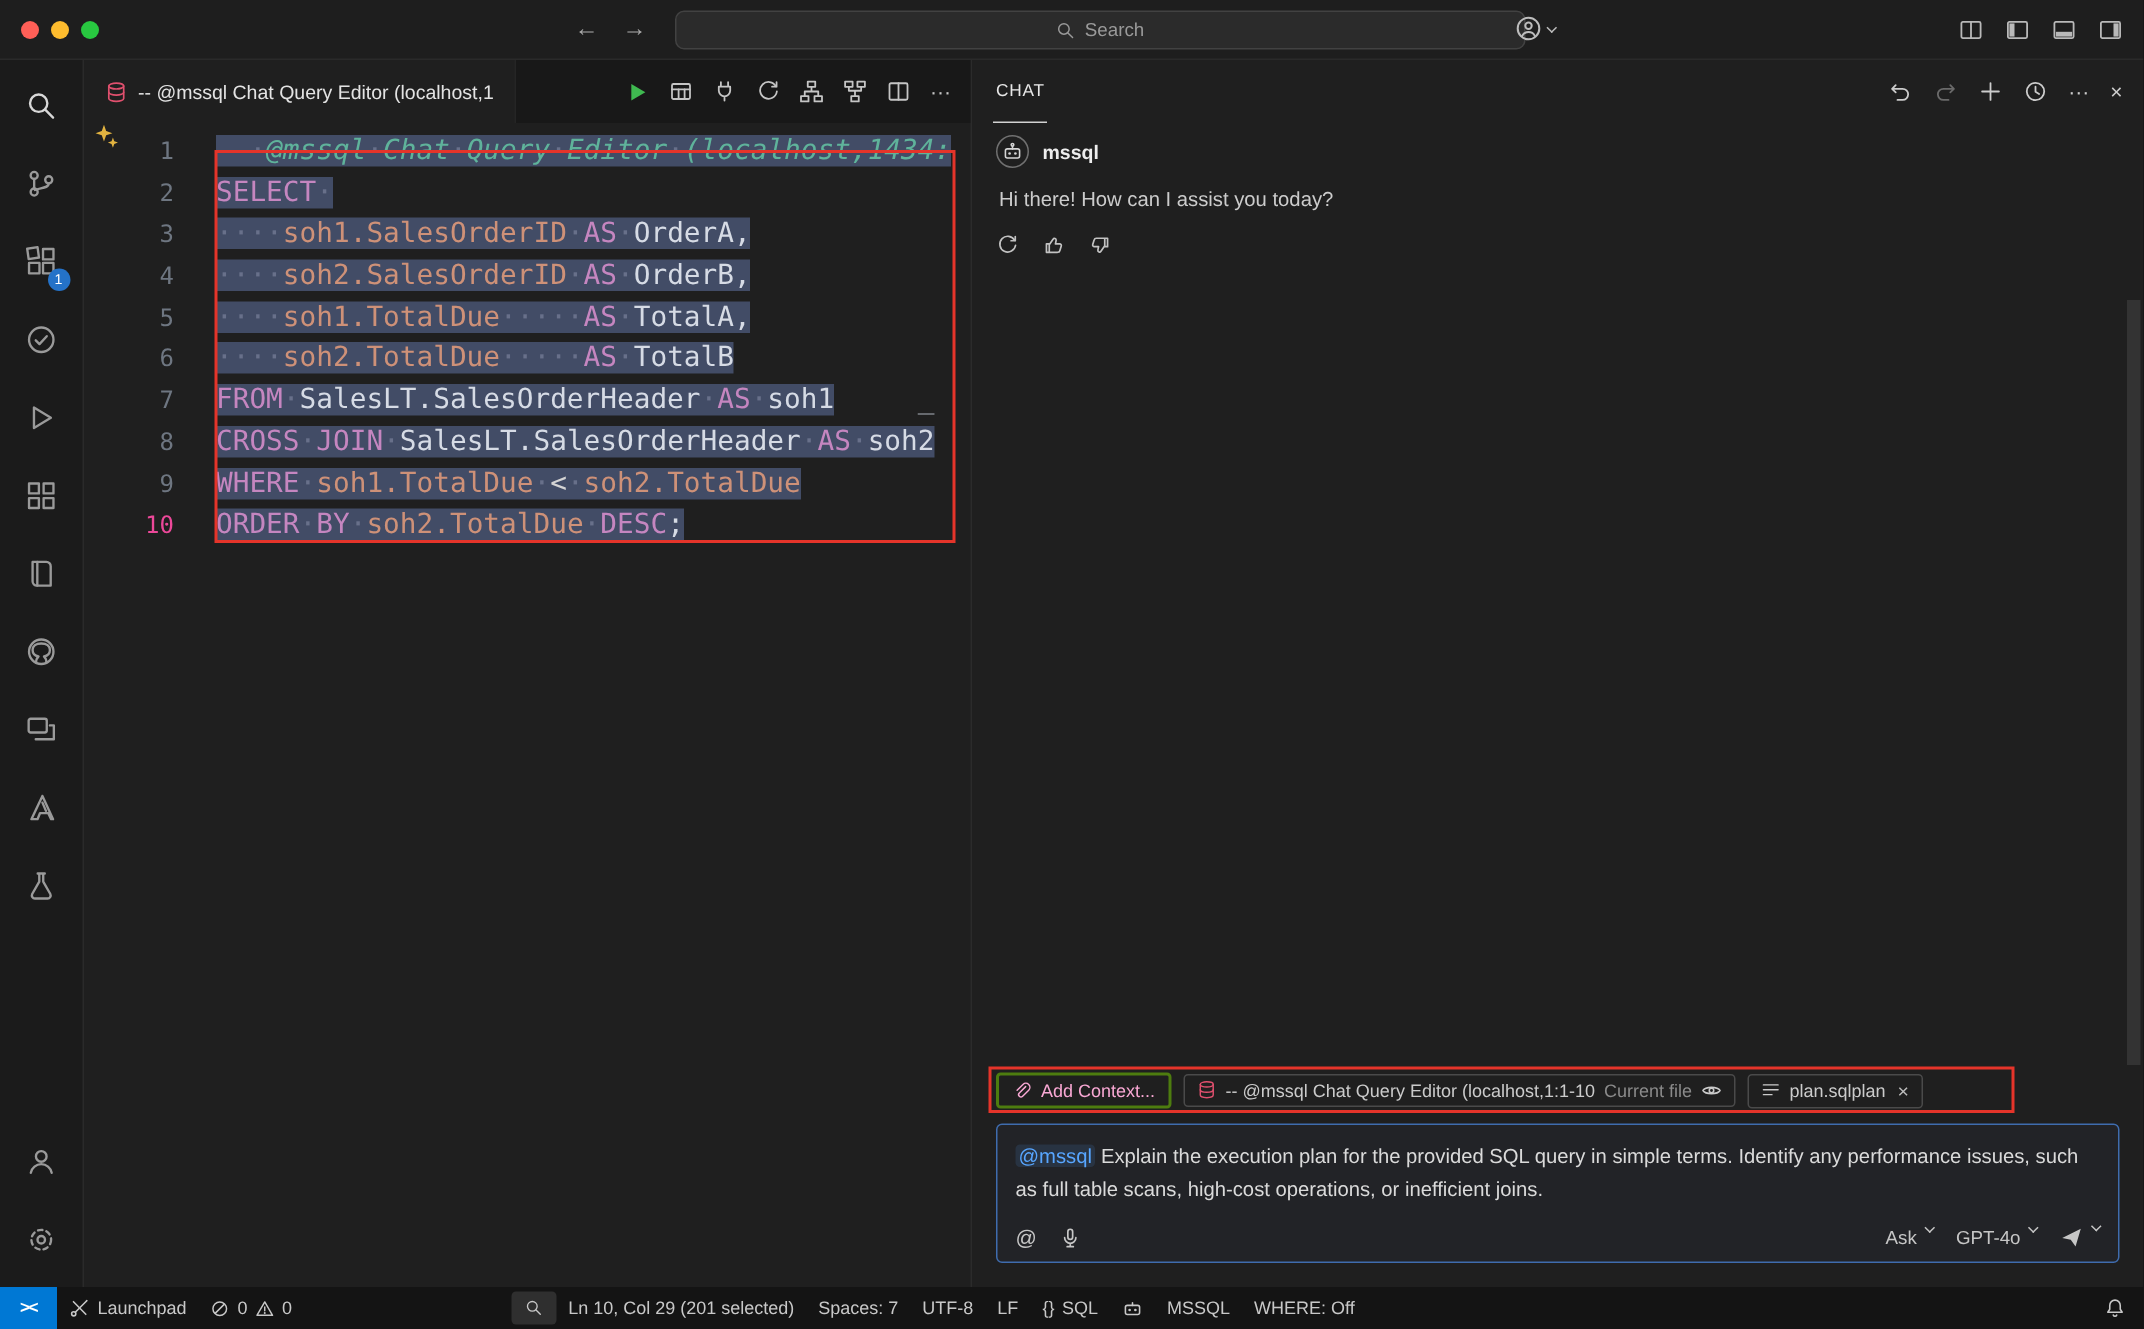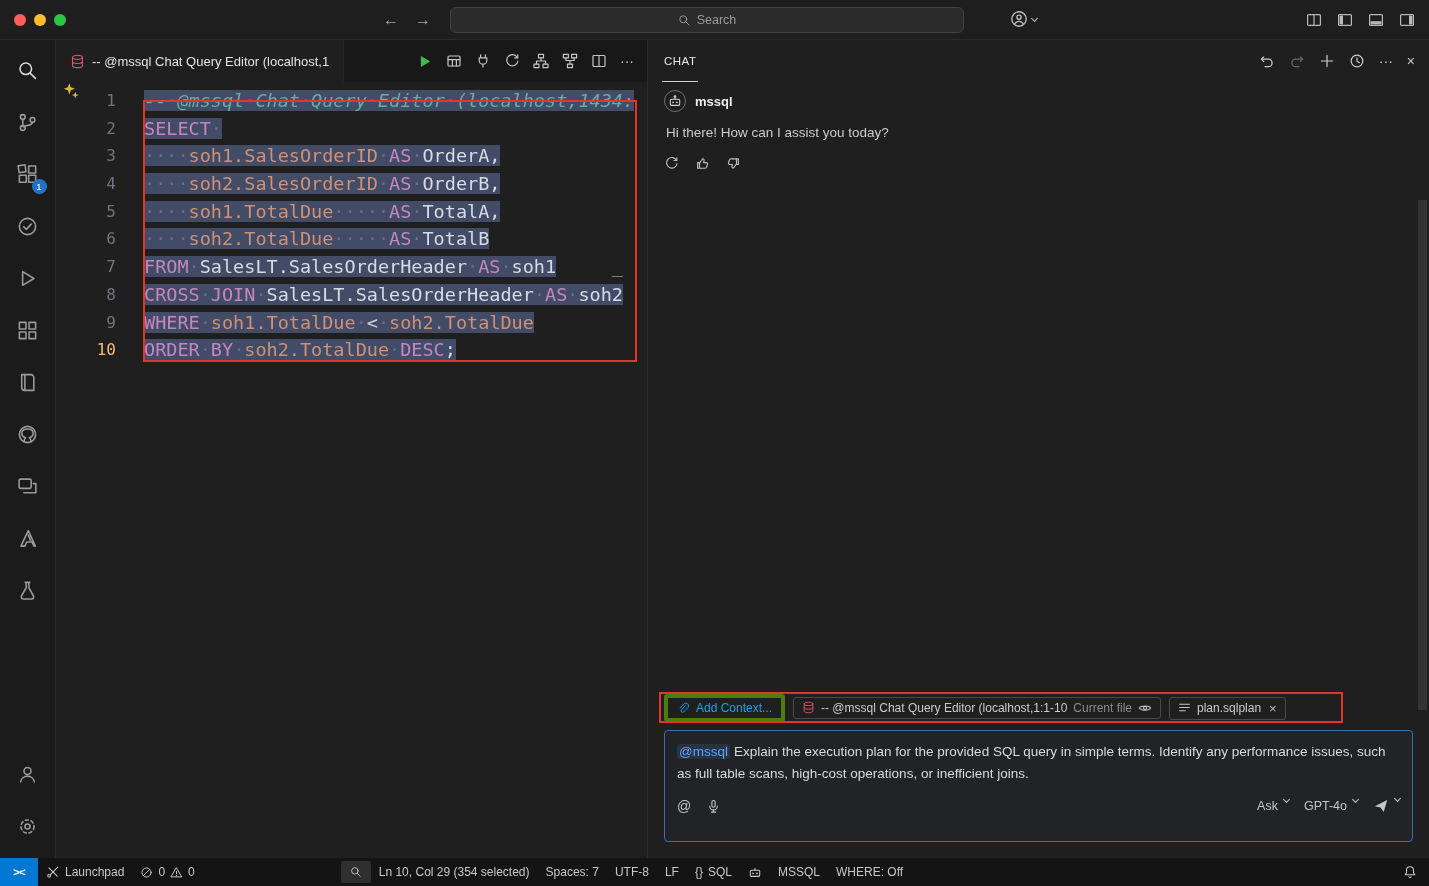--- a/index.html
+++ b/index.html
@@ -11,42 +11,42 @@
   svg.ic path,svg.ic circle,svg.ic rect,svg.ic line,svg.ic ellipse,svg.ic polyline{fill:none;stroke:currentColor;stroke-width:1.2;stroke-linecap:round;stroke-linejoin:round}
   svg.ic .fill{fill:currentColor;stroke:none}
   .chev{width:5px;height:5px;border-right:1.4px solid currentColor;border-bottom:1.4px solid currentColor;transform:rotate(45deg);display:inline-block;margin-top:-2px}
 
   
   .titlebar{position:absolute;top:0;left:0;right:0;height:40px;background:#1e1e1e;border-bottom:1px solid #2a2a2a;z-index:5}
   .traffic{position:absolute;left:14px;top:14px;display:flex;gap:8px}
   .tl{width:12px;height:12px;border-radius:50%}
   .tl.red{background:#ff5f57}.tl.yellow{background:#febc2e}.tl.green{background:#28c840}
   .nav-arrows{position:absolute;left:383px;top:0;height:40px;display:flex;align-items:center;gap:16px;color:#a8a8a8;font-size:16px}
-  .searchbox{position:absolute;left:450px;top:7px;width:514px;height:26px;background:#2b2b2b;border:1px solid #424242;border-radius:6px;display:flex;align-items:center;justify-content:center;gap:6px;color:#9a9a9a;font-size:12.5px}
+  .searchbox{position:absolute;left:450px;top:7px;width:567px;height:26px;background:#2b2b2b;border:1px solid #424242;border-radius:6px;display:flex;align-items:center;justify-content:center;gap:6px;color:#9a9a9a;font-size:12.5px}
   .profile{position:absolute;left:1010px;top:10px;display:flex;align-items:center;gap:4px;color:#bdbdbd}
   .layout-icons{position:absolute;right:14px;top:0;height:40px;display:flex;align-items:center;gap:15px;color:#b9b9b9}
 
   
   .main{position:absolute;top:40px;left:0;right:0;bottom:28px;display:flex}
   .activitybar{width:56px;background:#1b1b1b;border-right:1px solid #2a2a2a;display:flex;flex-direction:column;align-items:center;padding:4px 0 6px}
   .ab-item{position:relative;width:48px;height:52px;display:flex;align-items:center;justify-content:center;color:#9a9a9a}
   .ab-item.bright{color:#d8d8d8}
   .ab-bottom{margin-top:auto}
   .badge{position:absolute;right:5px;bottom:6px;min-width:15px;height:15px;border-radius:8px;background:var(--badge,#2472c8);color:#fff;font-size:9.5px;display:flex;align-items:center;justify-content:center;padding:0 4px}
 
   
   .editor-group{width:592px;display:flex;flex-direction:column;background:#1f1f1f;border-right:1px solid #2b2b2b}
   .tabbar{height:42px;background:#181818;display:flex;align-items:stretch;flex:none}
   .tab{display:flex;align-items:center;gap:7px;padding:0 14px;background:#1f1f1f;color:#e3e3e3;font-size:13px;border-right:1px solid #252525;white-space:nowrap}
   .editor-toolbar{margin-left:auto;display:flex;align-items:center;gap:13px;padding-right:13px;color:#c5c5c5}
   .run-green{color:var(--run,#3fb950)}
   .editor{position:relative;flex:1;display:flex;padding-top:5px;overflow:hidden}
   .gutter{width:88px;padding-right:28px;text-align:right;font-family:"DejaVu Sans Mono",monospace;font-size:16px;color:#6e7681;flex:none}
   .gutter .line-num{height:27.7px;line-height:27.7px}
-  .gutter .line-num.active{color:#fdba74}
+  .gutter .line-num.active{color:#ec4899}
   .code{flex:1;font-family:"DejaVu Sans Mono",monospace;font-size:18.5px;white-space:pre;overflow:hidden}
   .code-line{height:27.7px;line-height:27.7px}
   .sel-span{background:var(--selection,#424c66)}
   .tok-kw{color:var(--kw,#c586c0)}
   .tok-col{color:var(--str,#ce9178)}
   .tok-cmt{color:var(--comment,#5fb39b);font-style:italic}
   .tok-ws{color:#68708a}
   .tok-op{color:#d4d4d4}
   .tok-id{color:#d6dbe5}
   .post{color:#9aa0a8}
@@ -66,26 +66,26 @@
   .avatar{width:22px;height:22px;border-radius:50%;border:1px solid #707070;display:flex;align-items:center;justify-content:center;color:#d6d6d6;flex:none}
   .msg-author{font-weight:bold;font-size:13px;color:#ededed}
   .msg-text{margin:13px 0 16px 2px;font-size:13.5px;color:#cccccc}
   .msg-actions{margin-top:14px;display:flex;align-items:center;gap:16px;color:#c2c2c2}
   .chat-scrollbar{position:absolute;right:2px;top:160px;width:9px;height:510px;background:rgba(255,255,255,.09)}
 
   .chat-footer{padding:0 16px 16px;flex:none}
   .ctx-wrap{position:relative;margin-bottom:10px}
   .annot-ctx{left:-5px;top:-4px;width:684px;height:31px}
   .ctx-row{display:flex;align-items:center;gap:8px;height:24px}
-  .addctx{display:flex;align-items:center;gap:6px;background:none;border:4px solid #4d7c0f;border-radius:3px;color:#0ea5e9;font-size:12px;padding:3px 9px;font-family:inherit}
+  .addctx{display:flex;align-items:center;gap:6px;background:none;border:2px solid #4d7c0f;border-radius:3px;color:#f9a8d4;font-size:12px;padding:3px 9px;font-family:inherit}
   .chip{display:flex;align-items:flex-start;gap:6px;border:1px solid #4a4a4a;border-radius:3px;color:#cbcbcb;font-size:12px;padding:3px 8px;white-space:nowrap}
   .chip .hint{color:#8a8a8a}
   .chip .x{color:#bdbdbd;font-size:13px;margin-left:2px}
   .mssql-pink{color:var(--mssql,#e0506e)}
-  .input-box{border:1px solid #3f6cae;border-radius:4px;background:#222327;padding:10px 12px 23px}
+  .input-box{border:1px solid #3f6cae;border-radius:4px;background:#222327;padding:10px 12px 4px}
   .input-text{font-size:13.5px;line-height:1.62;color:#dadada}
   .mention{color:var(--mention,#58a6ff);background:rgba(88,166,255,.13);border-radius:3px;padding:0 2px}
   .prompt-rest{margin-left:4px}
   .input-controls{display:flex;align-items:center;gap:15px;margin-top:9px;color:#c6c6c6;font-size:12.5px;height:24px}
   .spacer{flex:1}
   .ctrl{display:flex;align-items:flex-start;gap:6px}
 
   
   .statusbar{position:absolute;left:0;right:0;bottom:0;height:28px;background:#141414;display:flex;align-items:center;font-size:12px;color:#c8c8c8;z-index:5}
   .remote{width:38px;height:100%;background:var(--accent,#0078d4);color:#fff;display:flex;align-items:center;justify-content:center;font-size:11.5px;font-weight:bold;letter-spacing:-1px}
@@ -446,21 +446,21 @@
           <circle class="fill" cx="8" cy="11.5" r=".8"></circle>
         </svg>
       <span>0</span>
     </div>
     <div class="zoombox">
       <svg class="ic" width="12" height="12" viewBox="0 0 16 16">
           <circle cx="6.5" cy="6.5" r="4.3"></circle>
           <line x1="9.8" y1="9.8" x2="13.6" y2="13.6"></line>
         </svg>
     </div>
-    <div class="sb-item">Ln 10, Col 29 (354 selected)</div>
+    <div class="sb-item">Ln 10, Col 29 (201 selected)</div>
     <div class="sb-item">Spaces: 7</div>
     <div class="sb-item">UTF-8</div>
     <div class="sb-item">LF</div>
     <div class="sb-item">
       <span>{}</span>
       <span>SQL</span>
     </div>
     <div class="sb-item">
       <svg class="ic" width="14" height="14" viewBox="0 0 16 16">
           <rect x="2.6" y="6" width="10.8" height="7" rx="1.5"></rect>

